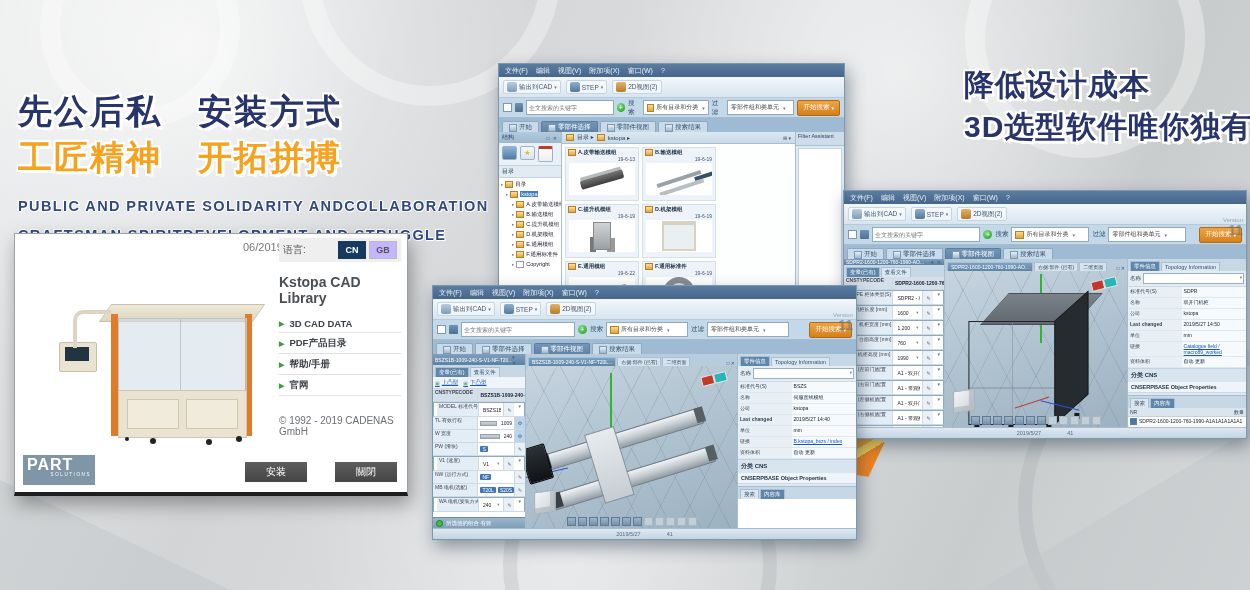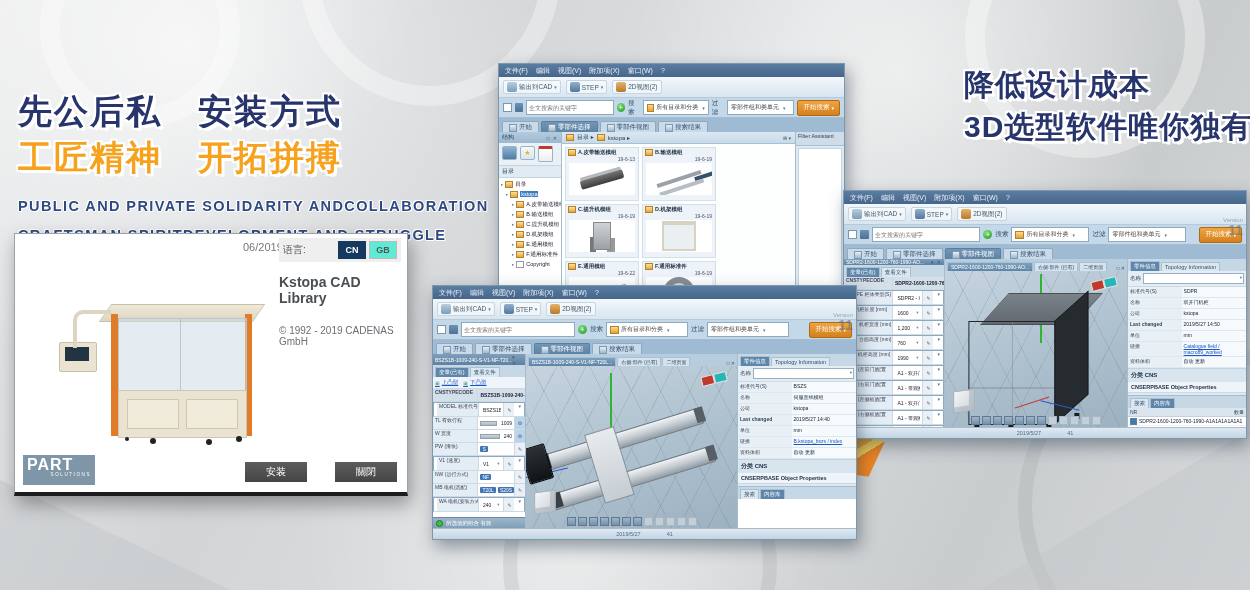--- a/index.html
+++ b/index.html
@@ -46,21 +46,21 @@
   .m-cab::before,.m-cab::after{content:"";position:absolute;top:8px;width:50px;height:28px;border:1px solid #cfc7b2;background:#f1ebdc;}
   .m-cab::before{left:8px;} .m-cab::after{right:8px;}
   .m-hmi{position:absolute;left:-16px;top:46px;width:36px;height:28px;background:#eae3d2;border:1px solid #c9c0aa;border-radius:2px;}
   .m-hmi::before{content:"";position:absolute;left:5px;top:4px;width:24px;height:14px;background:#223341;}
   .m-arm{position:absolute;left:-2px;top:14px;width:34px;height:34px;border:4px solid #ddd5c2;border-right:none;border-bottom:none;border-radius:10px 0 0 0;}
   .m-wheels{position:absolute;left:50px;top:141px;width:4px;height:4px;border-radius:50%;background:#222;
     box-shadow:26px 2px 0 1px #222,82px 3px 0 1px #222,112px 0 0 1px #222;}
   .dlg-right{position:absolute;left:264px;top:4px;width:122px;}
   .langrow{background:#efefef;display:flex;align-items:center;gap:3px;padding:3px 4px;}
   .langlabel{font-size:10px;color:#555;margin-right:auto;}
-  .lbtn{width:26px;height:16px;display:flex;align-items:center;justify-content:center;font-size:9px;font-weight:bold;border:1px solid #bbb;background:#5eead4;color:#555;}
+  .lbtn{width:26px;height:16px;display:flex;align-items:center;justify-content:center;font-size:9px;font-weight:bold;border:1px solid #bbb;background:#c4b5fd;color:#555;}
   .lbtn.cn{background:#16395f;color:#fff;border-color:#16395f;}
   .dlg-title{font-size:14px;font-weight:bold;color:#4a4f54;margin:12px 0 8px;}
   .dlink{display:flex;gap:5px;align-items:center;padding:4px 0 3px;border-bottom:1px solid #e2e2e2;font-size:9.5px;font-weight:bold;color:#3c4147;}
   .garrow{color:#3f9b3f;font-size:7px;}
   .dlg-copy{margin-top:19px;font-size:10px;color:#6a6f74;}
   .partlogo{position:absolute;left:8px;bottom:7px;width:64px;height:26px;background:#7e96a8;color:#fff;padding:2px 4px;}
   .pl1{font-size:16px;font-weight:bold;letter-spacing:1px;line-height:1;display:block;}
   .pl2{display:block;font-size:4.5px;letter-spacing:1.6px;text-align:right;margin-top:-1px;}
   .dlg-btns{position:absolute;right:10px;bottom:10px;display:flex;gap:28px;}
   .dbtn{min-width:46px;height:20px;background:linear-gradient(#5d5d5d,#454545);color:#fff;font-size:10px;display:flex;align-items:center;justify-content:center;padding:0 8px;}
@@ -1036,20 +1036,41 @@
       <div class="m-arm"></div>
         <div class="m-wheels"></div>
     </div>
     <div class="dlg-right">
       <div class="langrow">
         <span class="langlabel">语言:</span>
         <span class="lbtn cn">CN</span>
         <span class="lbtn gb">GB</span>
       </div>
       <div class="dlg-title">Kstopa CAD Library</div>
+      <div class="dlg-links">
+        <div class="dlink">
+            <span class="garrow">▶</span>
+            <span>3D CAD DATA</span>
+          </div>
+
+        <div class="dlink">
+            <span class="garrow">▶</span>
+            <span>PDF产品目录</span>
+          </div>
+
+        <div class="dlink">
+            <span class="garrow">▶</span>
+            <span>帮助/手册</span>
+          </div>
+
+        <div class="dlink">
+            <span class="garrow">▶</span>
+            <span>官网</span>
+          </div>
+      </div>
       <div class="dlg-copy">© 1992 - 2019 CADENAS GmbH</div>
     </div>
     <div class="partlogo">
       <span class="pl1">PART</span>
       <span class="pl2">SOLUTIONS</span>
     </div>
     <div class="dlg-btns">
       <span class="dbtn">安装</span>
       <span class="dbtn">關閉</span>
     </div>

